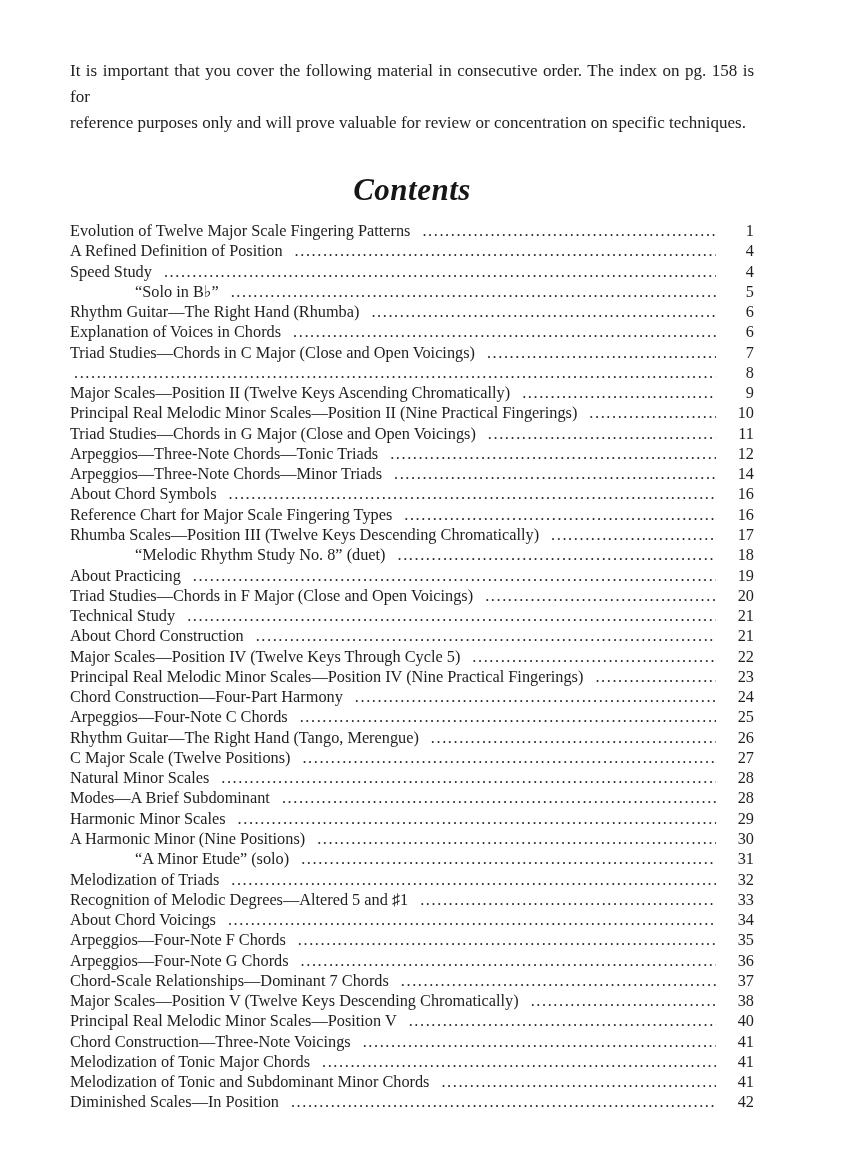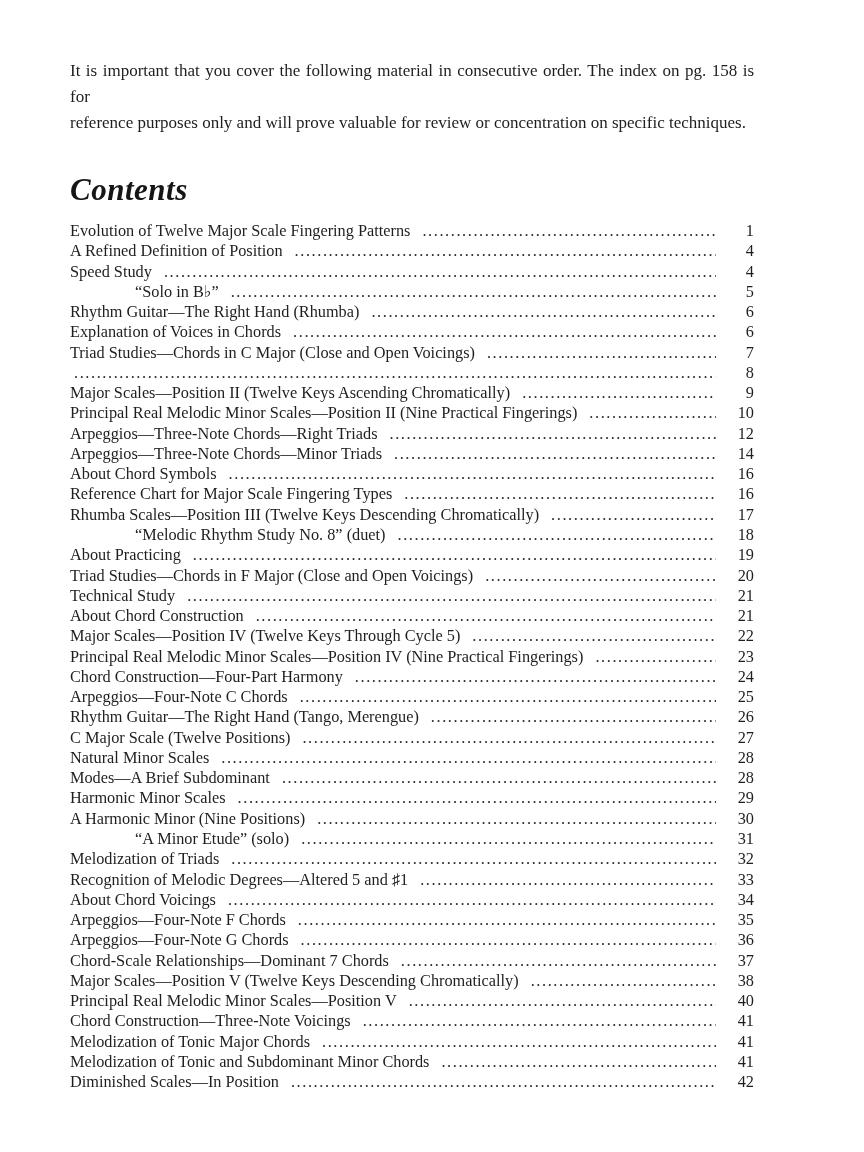--- a/index.html
+++ b/index.html
@@ -23,20 +23,21 @@
     font-size: 17px;
     line-height: 26px;
   }
   .intro-line { display: block; }
   .intro-line.justified {
     text-align: justify;
     text-align-last: justify;
   }
   .page-title {
     margin: 36px 0 0 0;
+    text-align: center;
     font-size: 31px;
     line-height: 36px;
     font-weight: bold;
     font-style: italic;
     letter-spacing: 0.5px;
     color: #161616;
   }
   .toc {
     margin-top: 13px;
   }
@@ -138,23 +139,28 @@
     <span class="toc-dots"></span>
     <span class="toc-page">9</span>
   </div>
 
   <div class="toc-row">
     <span class="toc-title">Principal Real Melodic Minor Scales—Position II (Nine Practical Fingerings)</span>
     <span class="toc-dots"></span>
     <span class="toc-page">10</span>
   </div>
 
-
-  <div class="toc-row">
-    <span class="toc-title">Arpeggios—Three-Note Chords—Right Triads</span>
+  <div class="toc-row">
+    <span class="toc-title">Triad Studies—Chords in G Major (Close and Open Voicings)</span>
+    <span class="toc-dots"></span>
+    <span class="toc-page">11</span>
+  </div>
+
+  <div class="toc-row">
+    <span class="toc-title">Arpeggios—Three-Note Chords—Tonic Triads</span>
     <span class="toc-dots"></span>
     <span class="toc-page">12</span>
   </div>
 
   <div class="toc-row">
     <span class="toc-title">Arpeggios—Three-Note Chords—Minor Triads</span>
     <span class="toc-dots"></span>
     <span class="toc-page">14</span>
   </div>
 

